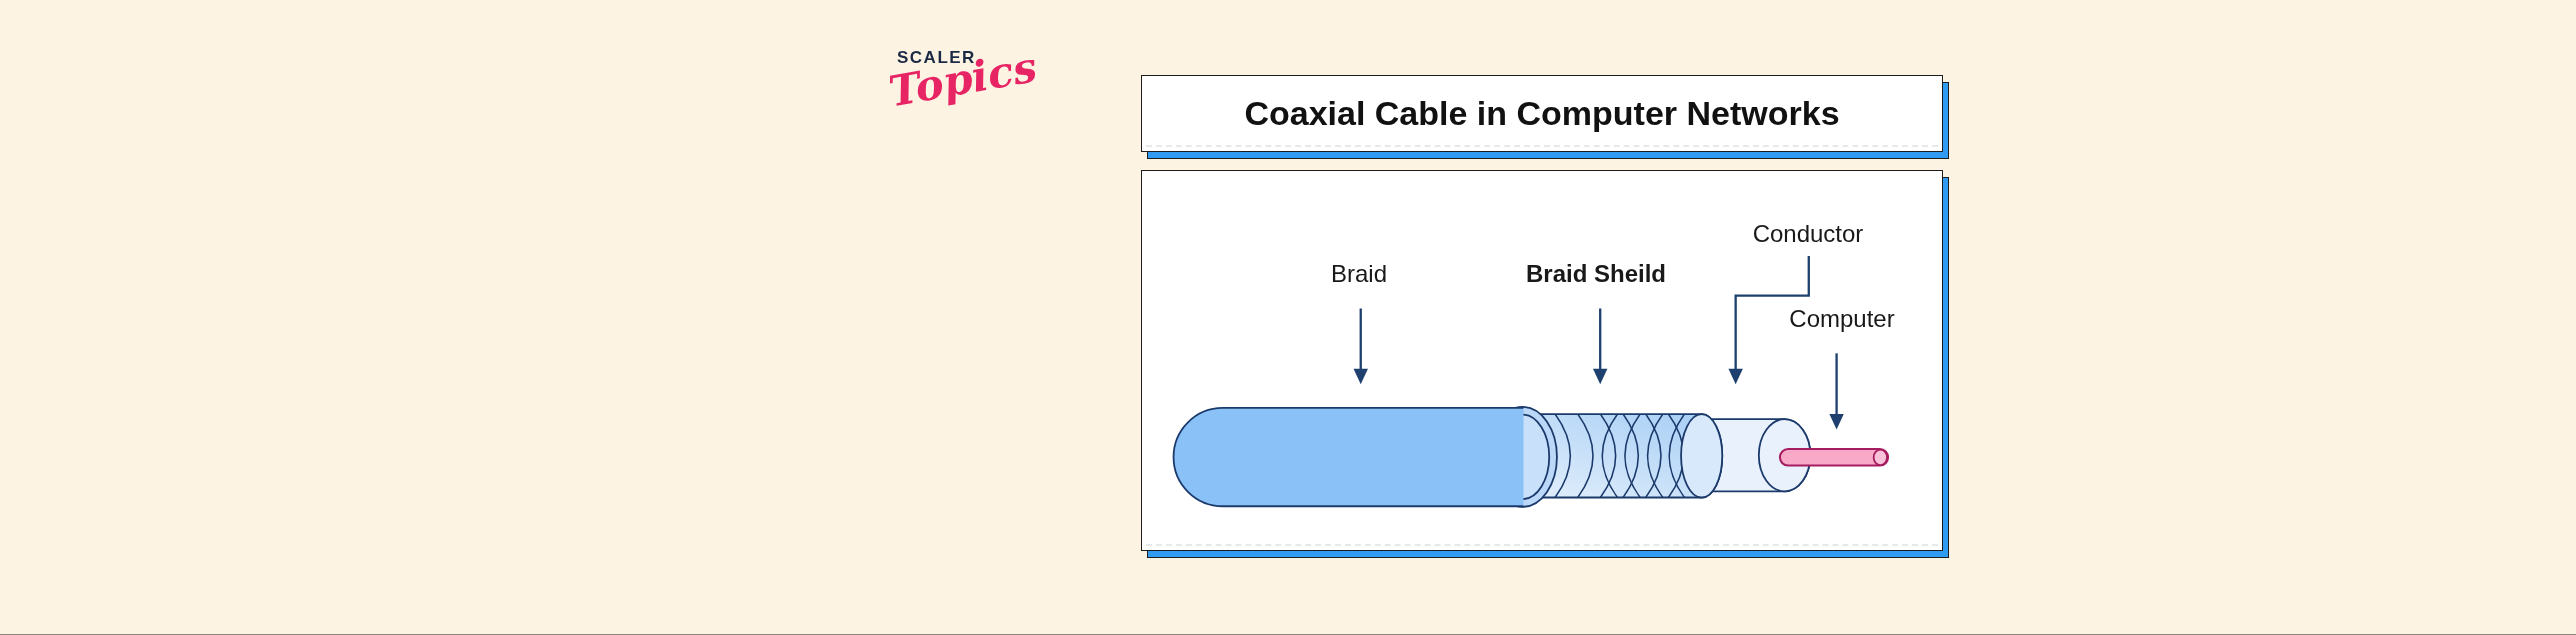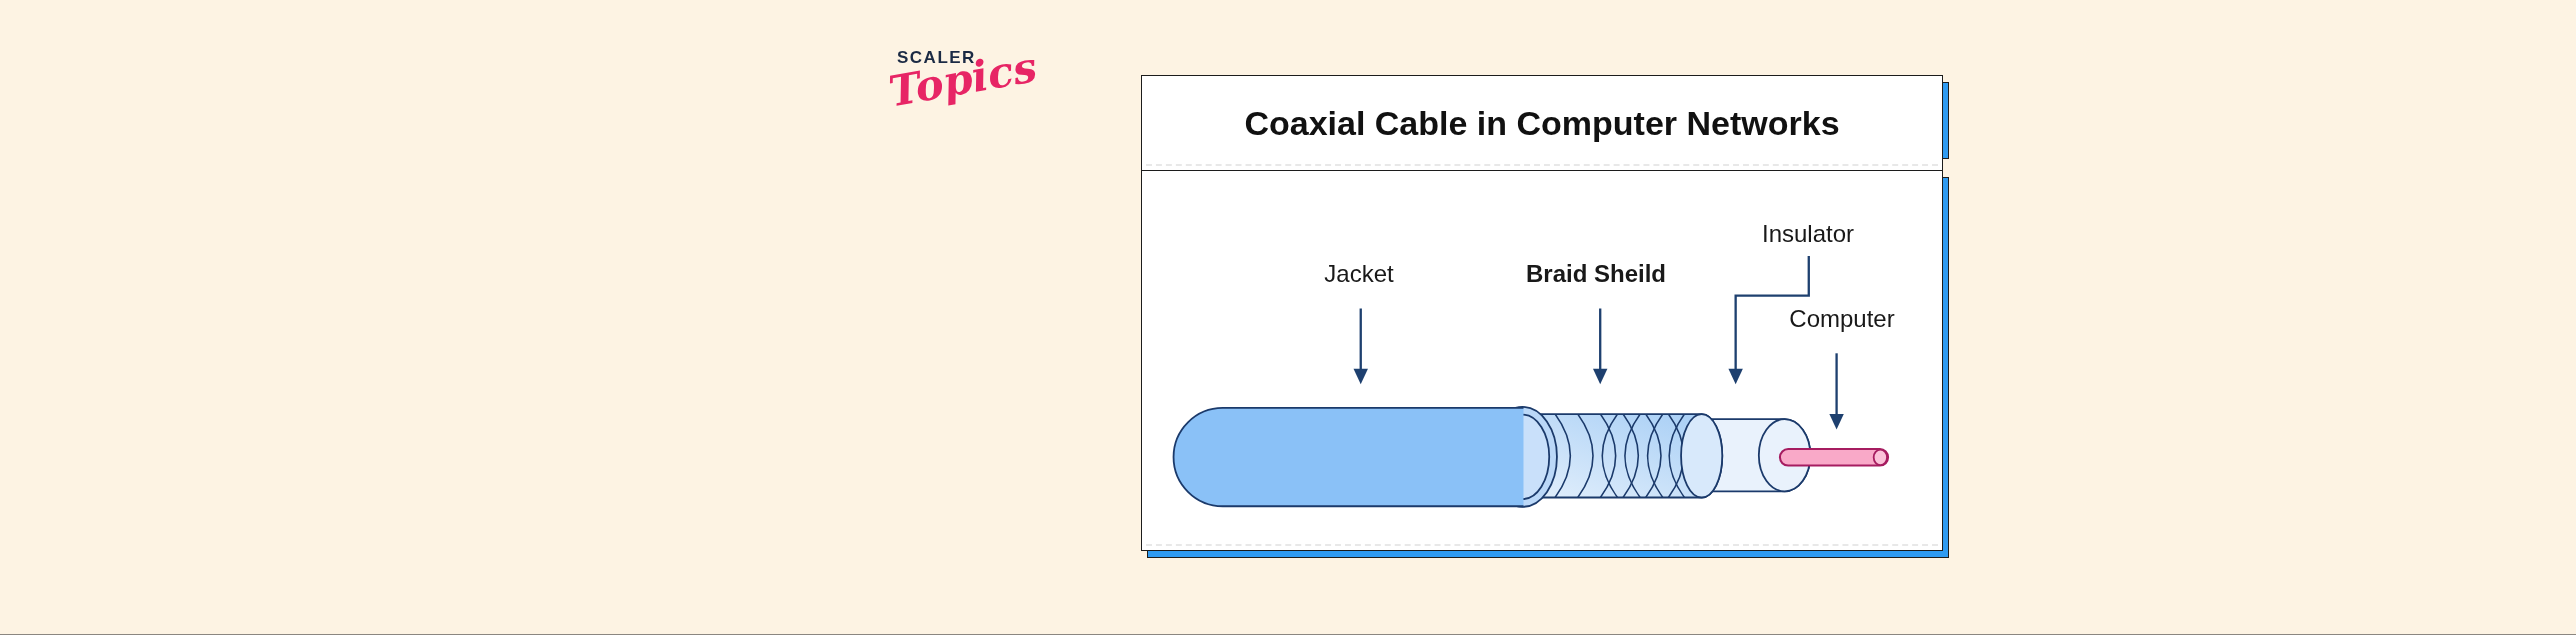--- a/index.html
+++ b/index.html
@@ -43,21 +43,21 @@
     border: 1.5px solid #1C1C1C;
     box-sizing: border-box;
   }
   .card {
     position: absolute;
     background: #FFFFFF;
     border: 1.5px solid #1C1C1C;
     box-sizing: border-box;
   }
   .title-backing  { left: 1147px; top: 82px; width: 802px; height: 77px; }
-  .title-card     { left: 1141px; top: 75px; width: 802px; height: 96px;
+  .title-card     { left: 1141px; top: 75px; width: 802px; height: 77px;
                     display: flex; align-items: center; justify-content: center; }
   .title-card h1 {
     margin: 0;
     font-size: 34px;
     font-weight: bold;
     color: #111111;
     letter-spacing: 0px;
     white-space: nowrap;
   }
   .diagram-backing { left: 1147px; top: 177px; width: 802px; height: 381px; }
@@ -175,23 +175,23 @@
           <polyline points="1294,165 1294,242 1152,242 1152,386" fill="none"></polyline>
           <polygon points="1152,414 1138,384 1166,384" stroke="none"></polygon>
         </g>
         <g>
           <line x1="1348" y1="354" x2="1348" y2="474"></line>
           <polygon points="1348,502 1334,472 1362,472" stroke="none"></polygon>
         </g>
       </g>
     </svg>
 
-    <div class="lbl lbl-jacket">Jacket</div>
+    <div class="lbl lbl-jacket">Braid</div>
     <div class="lbl lbl-braid">Braid Sheild</div>
-    <div class="lbl lbl-insulator">Insulator</div>
+    <div class="lbl lbl-insulator">Conductor</div>
     <div class="lbl lbl-conductor">Computer</div>
 
     <div class="dash-row"></div>
   </div>
 
   <div class="bottom-edge"></div>
 </div>
 
 
 </body></html>

